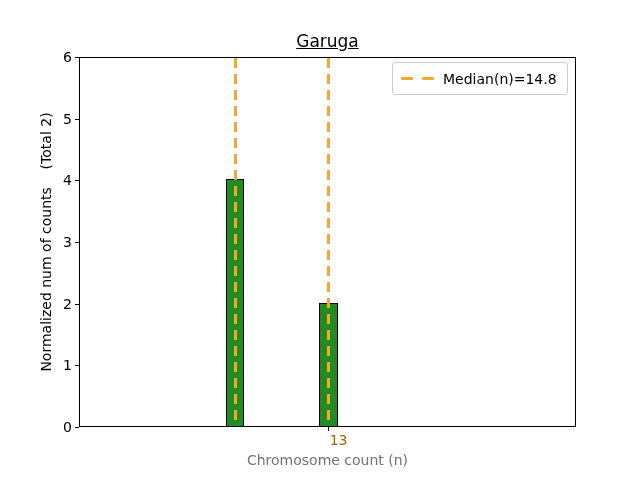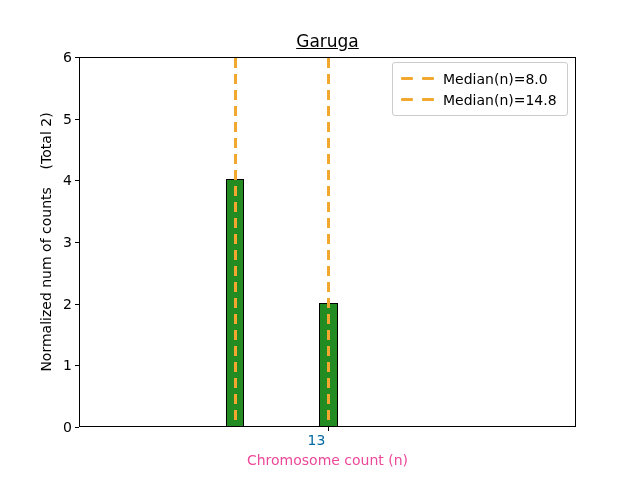--- a/index.html
+++ b/index.html
@@ -26,21 +26,21 @@
     color: #000;
     text-decoration: underline;
   }
   .xlabel {
     position: absolute;
     left: 79px;
     top: 452px;
     width: 497px;
     text-align: center;
     font-size: 14px;
-    color: #ec4899;
+    color: #737373;
   }
   .ylabel {
     position: absolute;
     left: 46px;
     top: 242px;
     transform: translate(-50%, -50%) rotate(-90deg);
     white-space: pre;
     font-size: 14px;
     color: #000;
   }
@@ -86,23 +86,23 @@
     position: absolute;
     width: 1px;
     height: 4px;
     background: #000;
     top: 427px;
   }
   .xtick-label {
     position: absolute;
     top: 432px;
     width: 40px;
-    text-align: left;
+    text-align: right;
     font-size: 14px;
-    color: #0369a1;
+    color: #a16207;
   }
   .legend {
     position: absolute;
     left: 392px;
     top: 62px;
     background: #ffffff;
     border: 1px solid #cccccc;
     border-radius: 3px;
     padding: 5px 10px 5px 8px;
   }
@@ -156,23 +156,16 @@
       <div class="ytick-mark" style="top: 57px;"></div>
       <div class="xtick-mark" style="left: 327.5px;"></div>
       <div class="xtick-label" style="left: 307.5px;">13</div>
     </div>
   <div class="legend" id="legend" style="border-color: rgb(204, 204, 204);">
       <div class="legend-row">
         <span class="legend-swatch">
           <span class="legend-dash" style="background: rgb(242, 167, 46);"></span>
           <span class="legend-dash" style="background: rgb(242, 167, 46);"></span>
         </span>
-        <span>Median(n)=8.0</span>
-      </div>
-      <div class="legend-row">
-        <span class="legend-swatch">
-          <span class="legend-dash" style="background: rgb(242, 167, 46);"></span>
-          <span class="legend-dash" style="background: rgb(242, 167, 46);"></span>
-        </span>
         <span>Median(n)=14.8</span>
       </div>
     </div>
 </div>
 
 </body></html>

